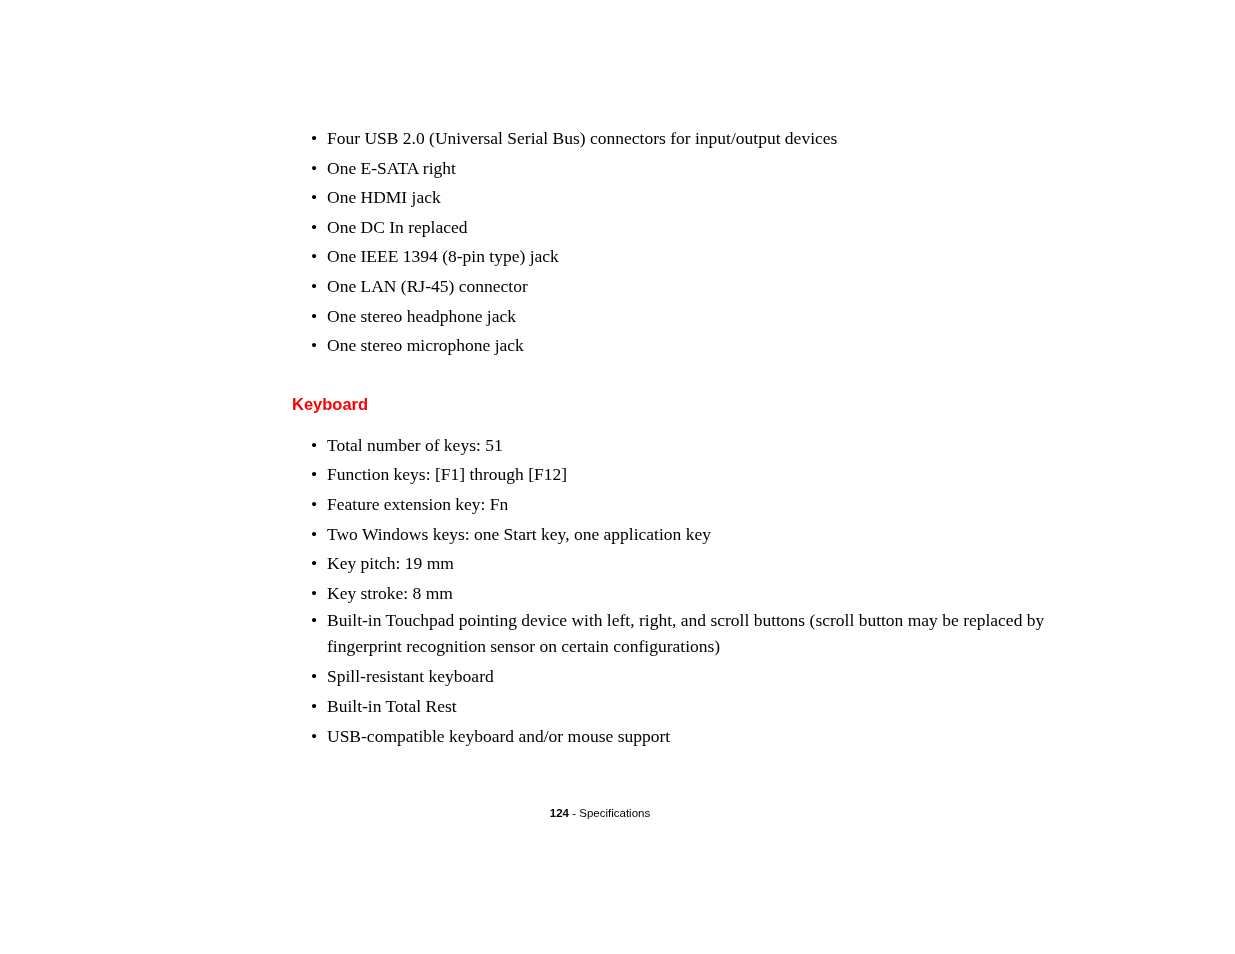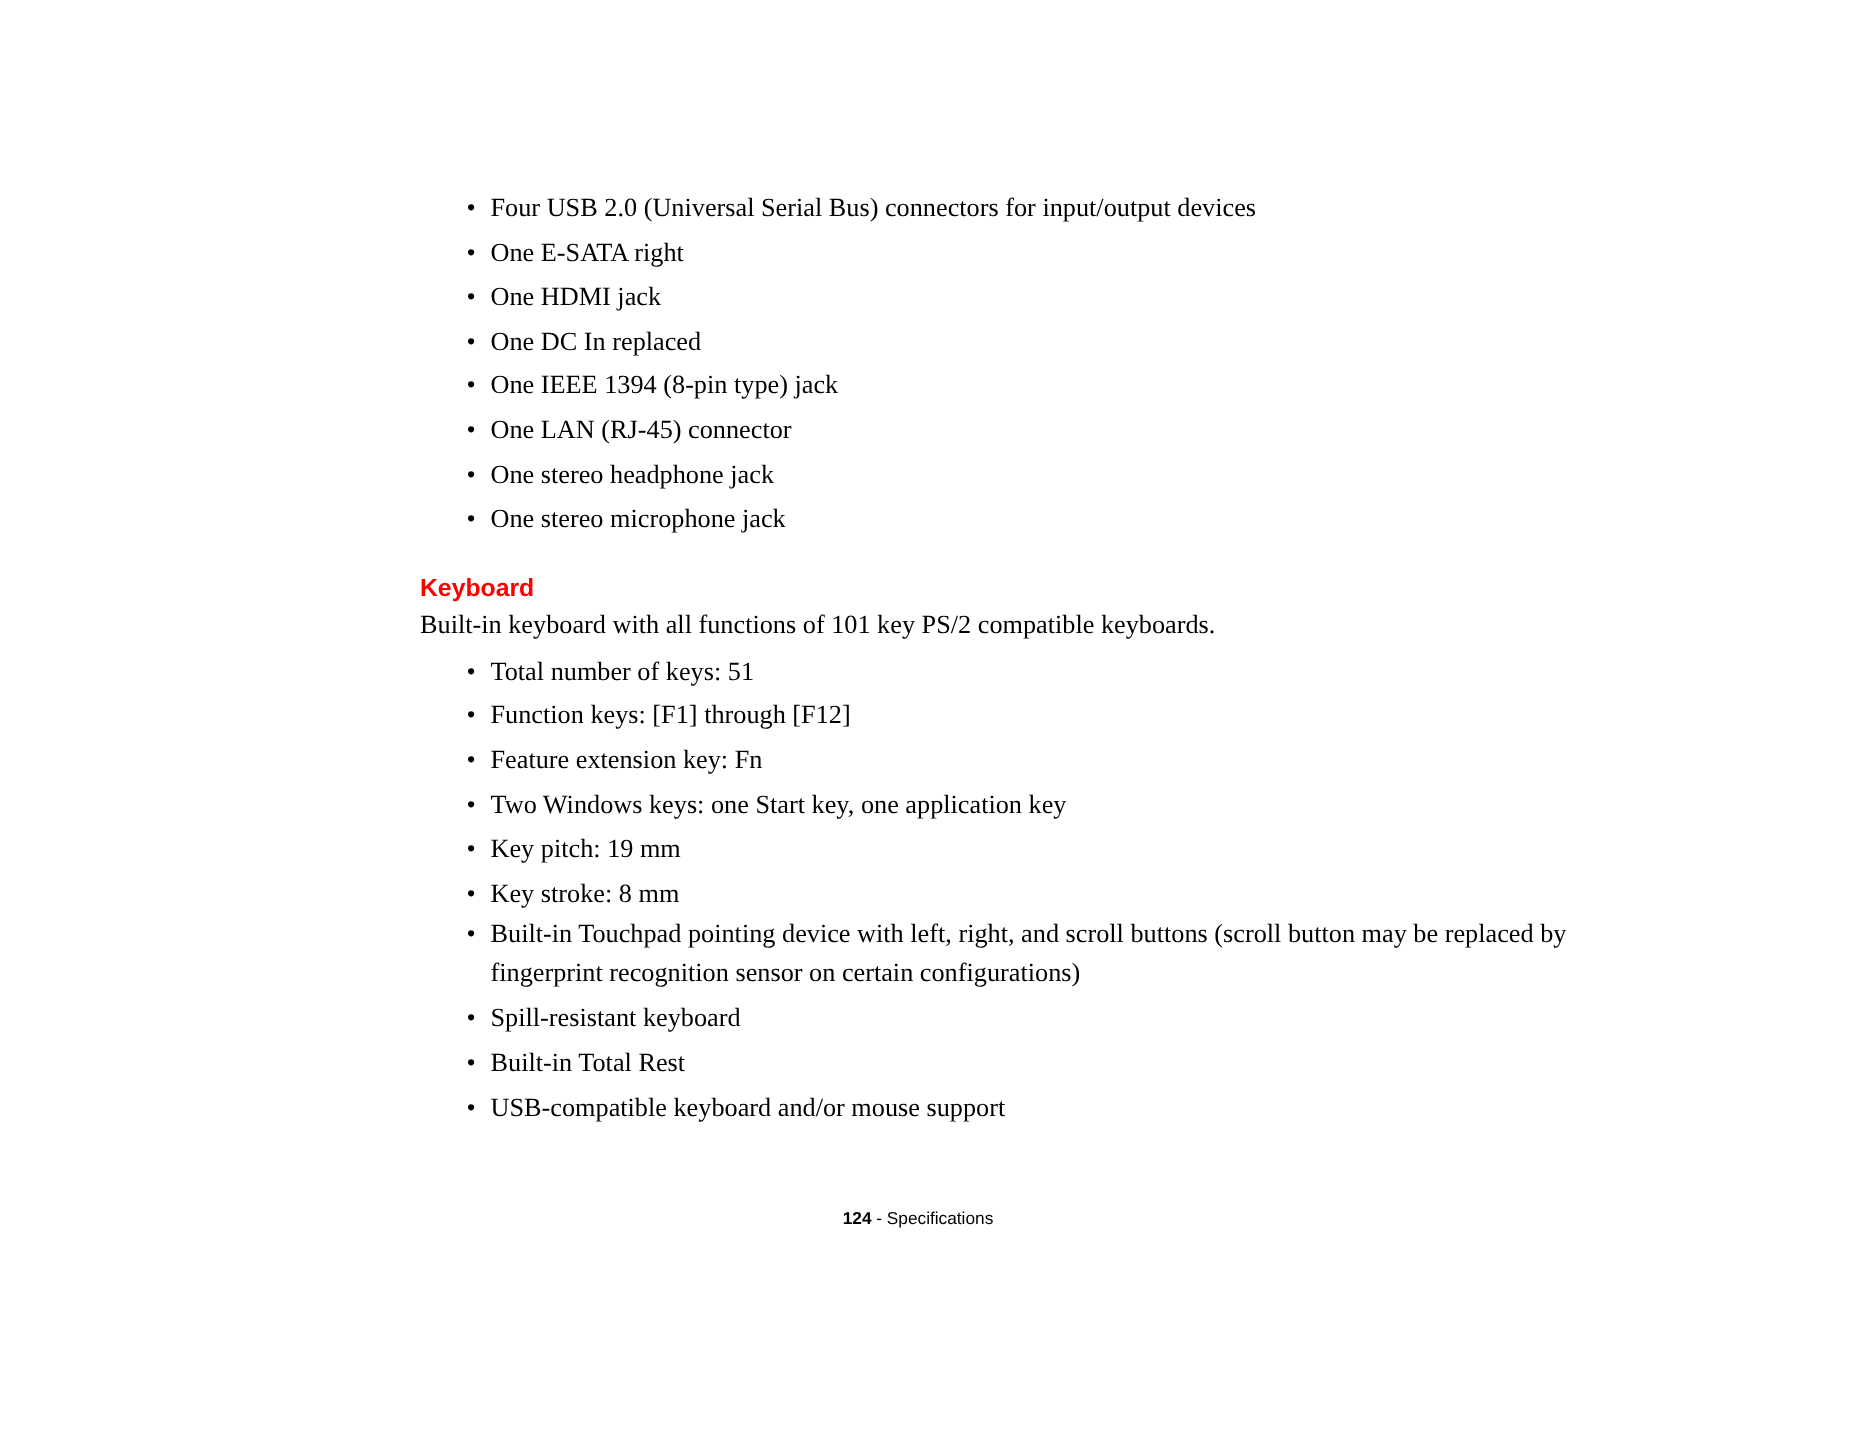--- a/index.html
+++ b/index.html
@@ -64,21 +64,21 @@
     line-height: 29.6px;
   }
 
   
   .section-heading {
     font-family: "Liberation Sans", "DejaVu Sans", sans-serif;
     font-weight: bold;
     font-size: 16.5px;
     color: #FF0000;
     line-height: 21px;
-    margin: 0;
+    margin: 12px;
     padding: 0;
   }
 
   .intro-line {
     font-family: "Liberation Serif", "DejaVu Serif", serif;
     font-size: 17.5px;
     line-height: 26px;
     color: #000000;
     margin: 0;
     padding: 0;
@@ -101,21 +101,21 @@
     line-height: 25.5px;
     padding-bottom: 3px;
   }
   ul.spec-list li.wrap .bullet {
     line-height: 25.5px;
   }
 
   
   .footer {
     position: absolute;
-    left: 12px;
+    left: 0;
     top: 806px;
     width: 1200px;
     text-align: center;
     font-family: "Liberation Sans", "DejaVu Sans", sans-serif;
     font-size: 11.5px;
     color: #000000;
     line-height: 14px;
   }
   .footer .page-num {
     font-weight: bold;
@@ -166,21 +166,20 @@
       <li>
         <span class="bullet">•</span>
         <span>One stereo microphone jack</span>
       </li>
     </ul>
 
     <div class="gap-before-heading"></div>
 
     <h2 class="section-heading">Keyboard</h2>
 
-    <p class="intro-line">Built-in keyboard with all functions of 101 key PS/2 compatible keyboards.</p>
 
     <div class="gap-after-intro"></div>
 
     <ul class="spec-list keyboard-list">
       <li>
         <span class="bullet">•</span>
         <span>Total number of keys: 51</span>
       </li>
       <li>
         <span class="bullet">•</span>

